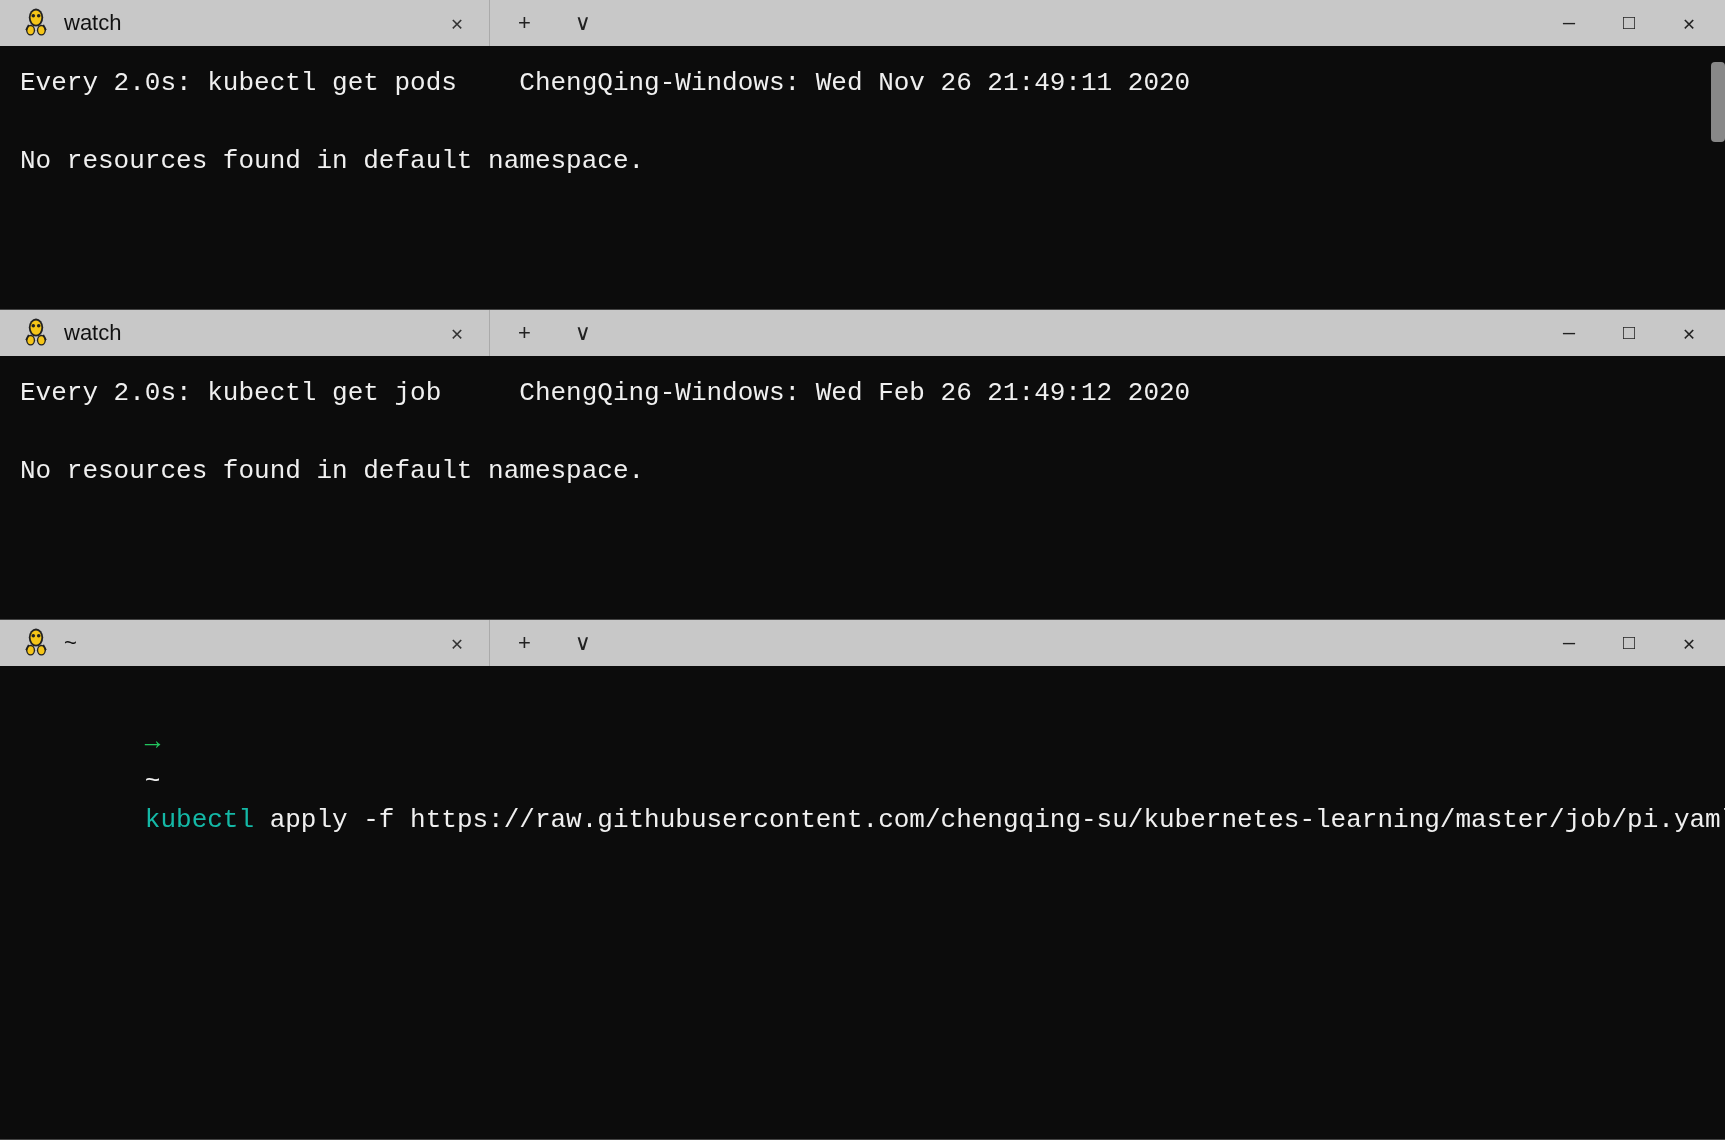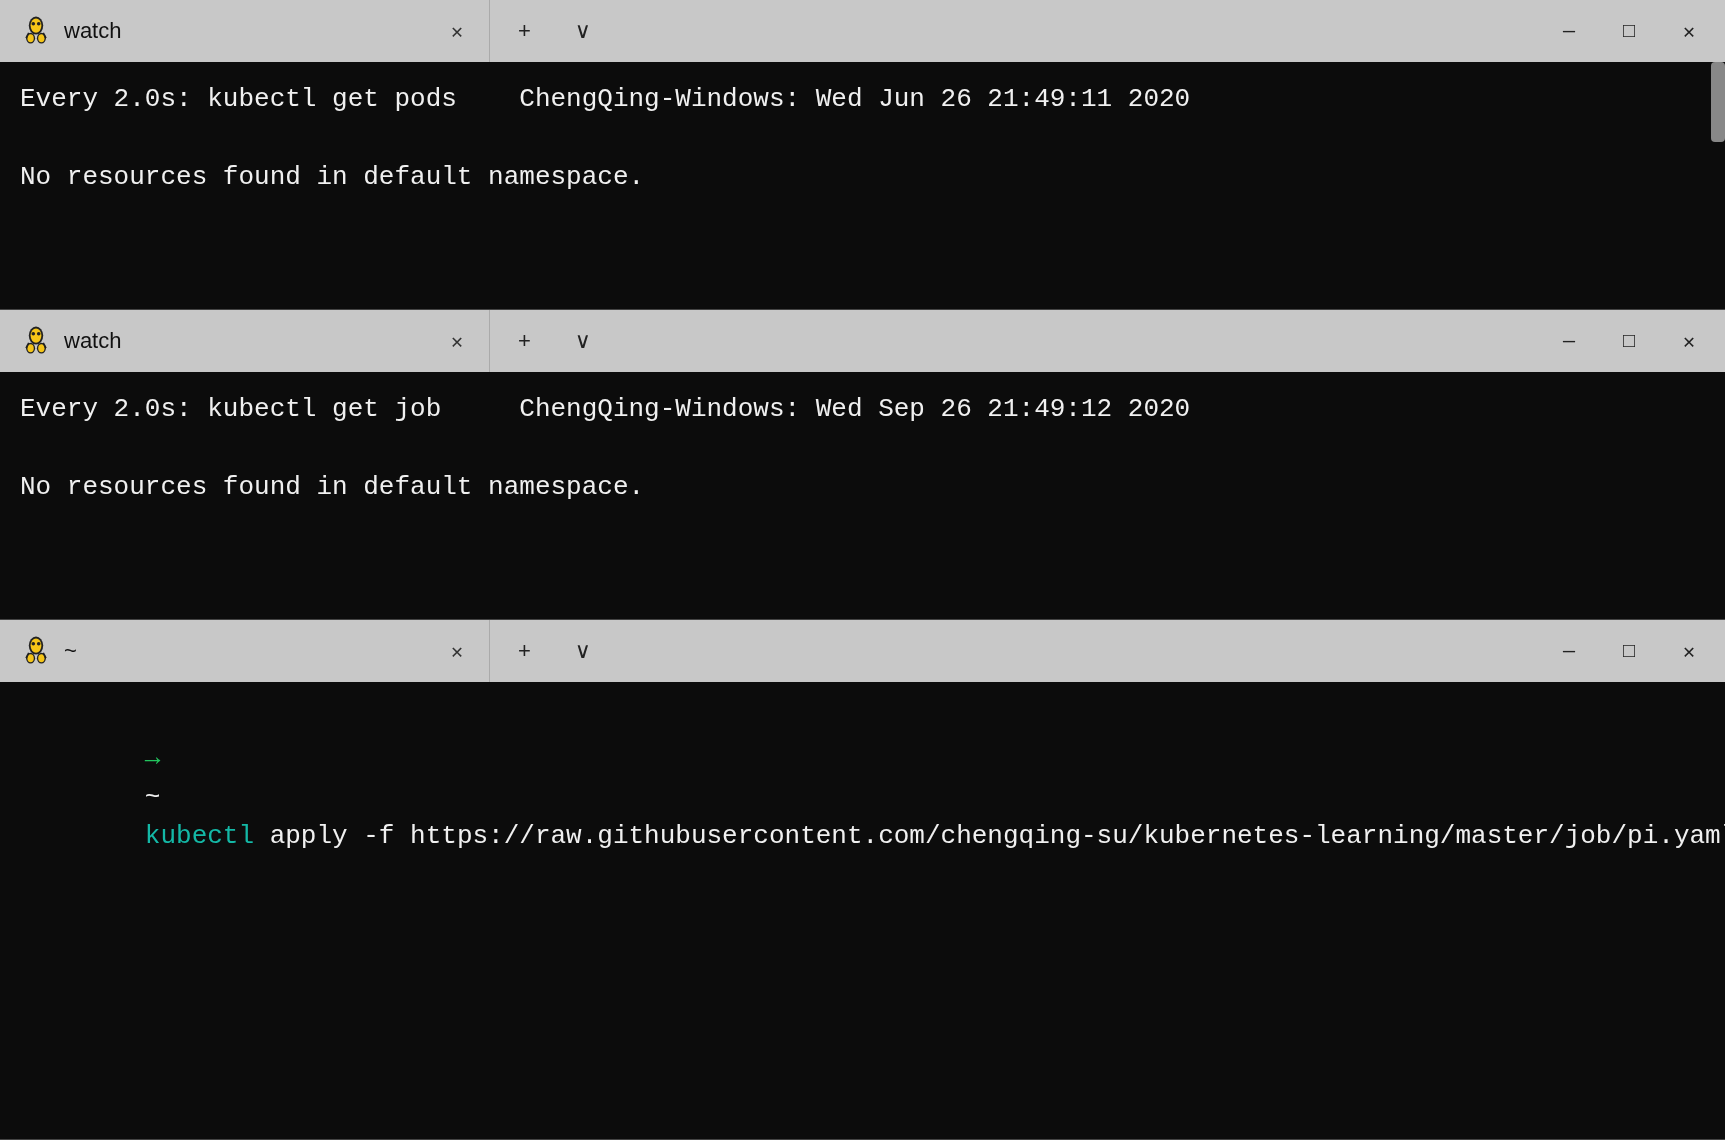--- a/index.html
+++ b/index.html
@@ -30,21 +30,21 @@
     }
 
     .pane-top { flex: 0 0 310px; }
     .pane-mid { flex: 0 0 310px; }
     .pane-bot { flex: 1; }
 
     .titlebar {
       display: flex;
       align-items: center;
       background: #c8c8c8;
-      height: 62px;
+      height: 46px;
       padding: 0 0;
       flex-shrink: 0;
     }
 
     .titlebar-left {
       display: flex;
       align-items: center;
       gap: 10px;
       padding: 0 18px;
       flex: 0 0 auto;
@@ -179,21 +179,21 @@
       <div class="titlebar-right">
         <span class="tb-btn">+</span>
         <span class="tb-btn">∨</span>
         <span class="tb-spacer"></span>
         <span class="tb-window-btn">—</span>
         <span class="tb-window-btn">□</span>
         <span class="tb-window-btn">✕</span>
       </div>
     </div>
     <div class="terminal-content">
-      <span class="term-line">Every 2.0s: kubectl get pods    ChengQing-Windows: Wed Jun 26 21:49:11 2020</span>
+      <span class="term-line">Every 2.0s: kubectl get pods    ChengQing-Windows: Wed Nov 26 21:49:11 2020</span>
       <span class="term-blank"></span>
       <span class="term-line">No resources found in default namespace.</span>
     </div>
     <div class="scrollbar-indicator"></div>
   </div>
 
   <div class="terminal-pane pane-mid pane-wrapper">
     <div class="titlebar">
       <div class="titlebar-left">
         <svg class="linux-icon" viewBox="0 0 40 40" fill="none" xmlns="http://www.w3.org/2000/svg">
@@ -214,21 +214,21 @@
       <div class="titlebar-right">
         <span class="tb-btn">+</span>
         <span class="tb-btn">∨</span>
         <span class="tb-spacer"></span>
         <span class="tb-window-btn">—</span>
         <span class="tb-window-btn">□</span>
         <span class="tb-window-btn">✕</span>
       </div>
     </div>
     <div class="terminal-content">
-      <span class="term-line">Every 2.0s: kubectl get job     ChengQing-Windows: Wed Sep 26 21:49:12 2020</span>
+      <span class="term-line">Every 2.0s: kubectl get job     ChengQing-Windows: Wed Feb 26 21:49:12 2020</span>
       <span class="term-blank"></span>
       <span class="term-line">No resources found in default namespace.</span>
     </div>
   </div>
 
   <div class="terminal-pane pane-bot pane-wrapper">
     <div class="titlebar">
       <div class="titlebar-left">
         <svg class="linux-icon" viewBox="0 0 40 40" fill="none" xmlns="http://www.w3.org/2000/svg">
           <ellipse cx="20" cy="14" rx="8" ry="10" fill="#222"></ellipse>

